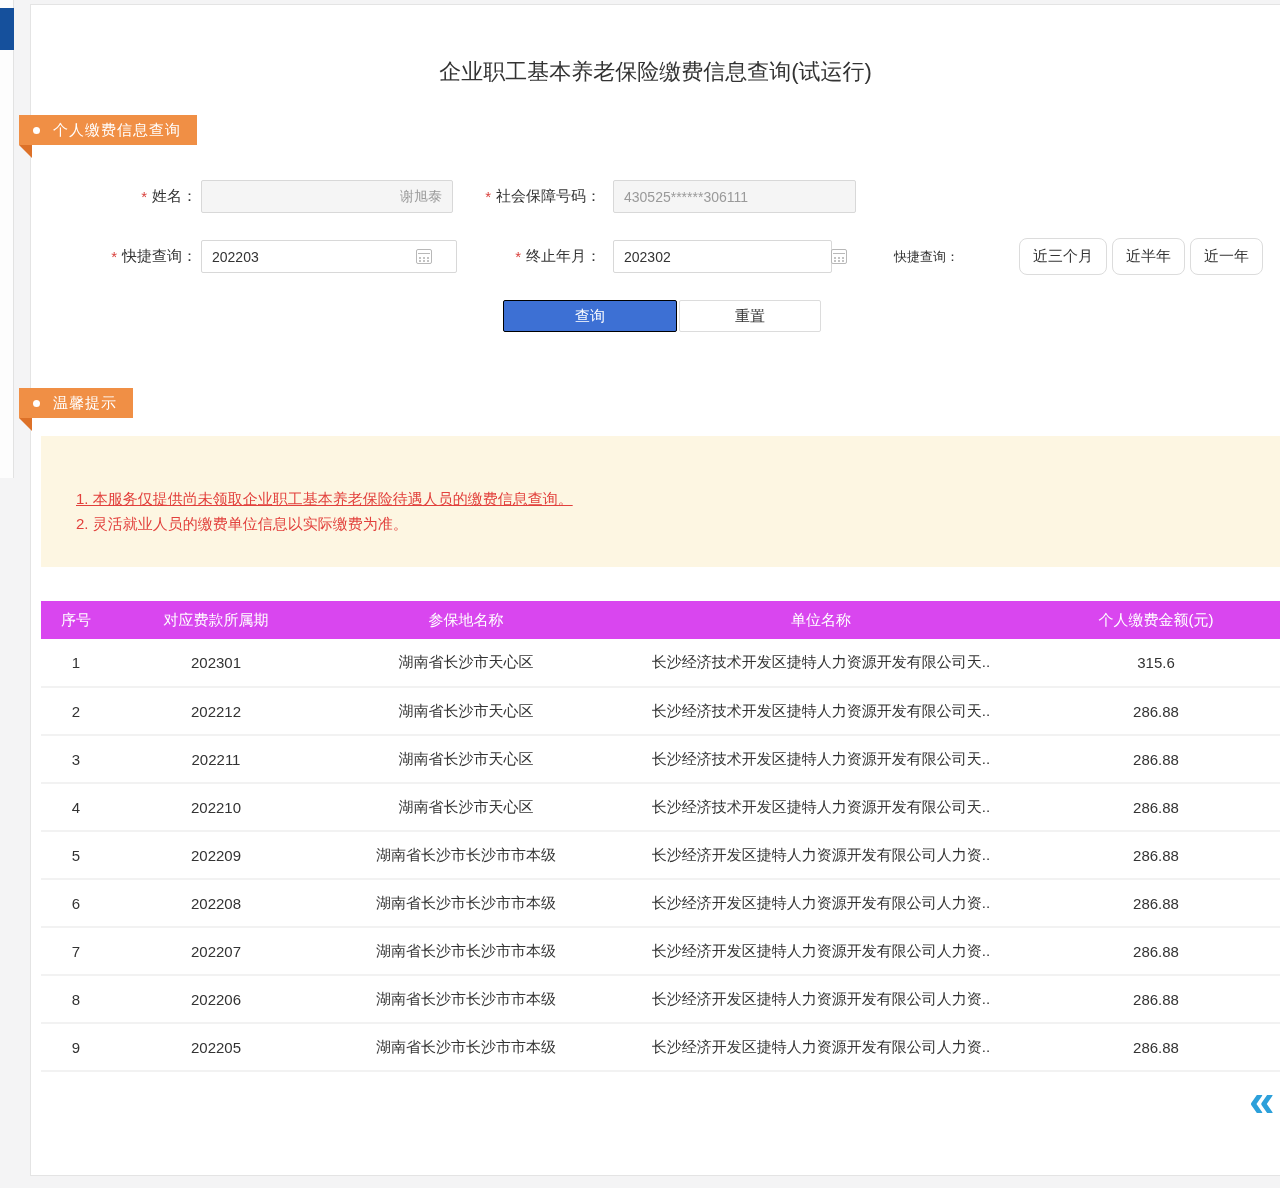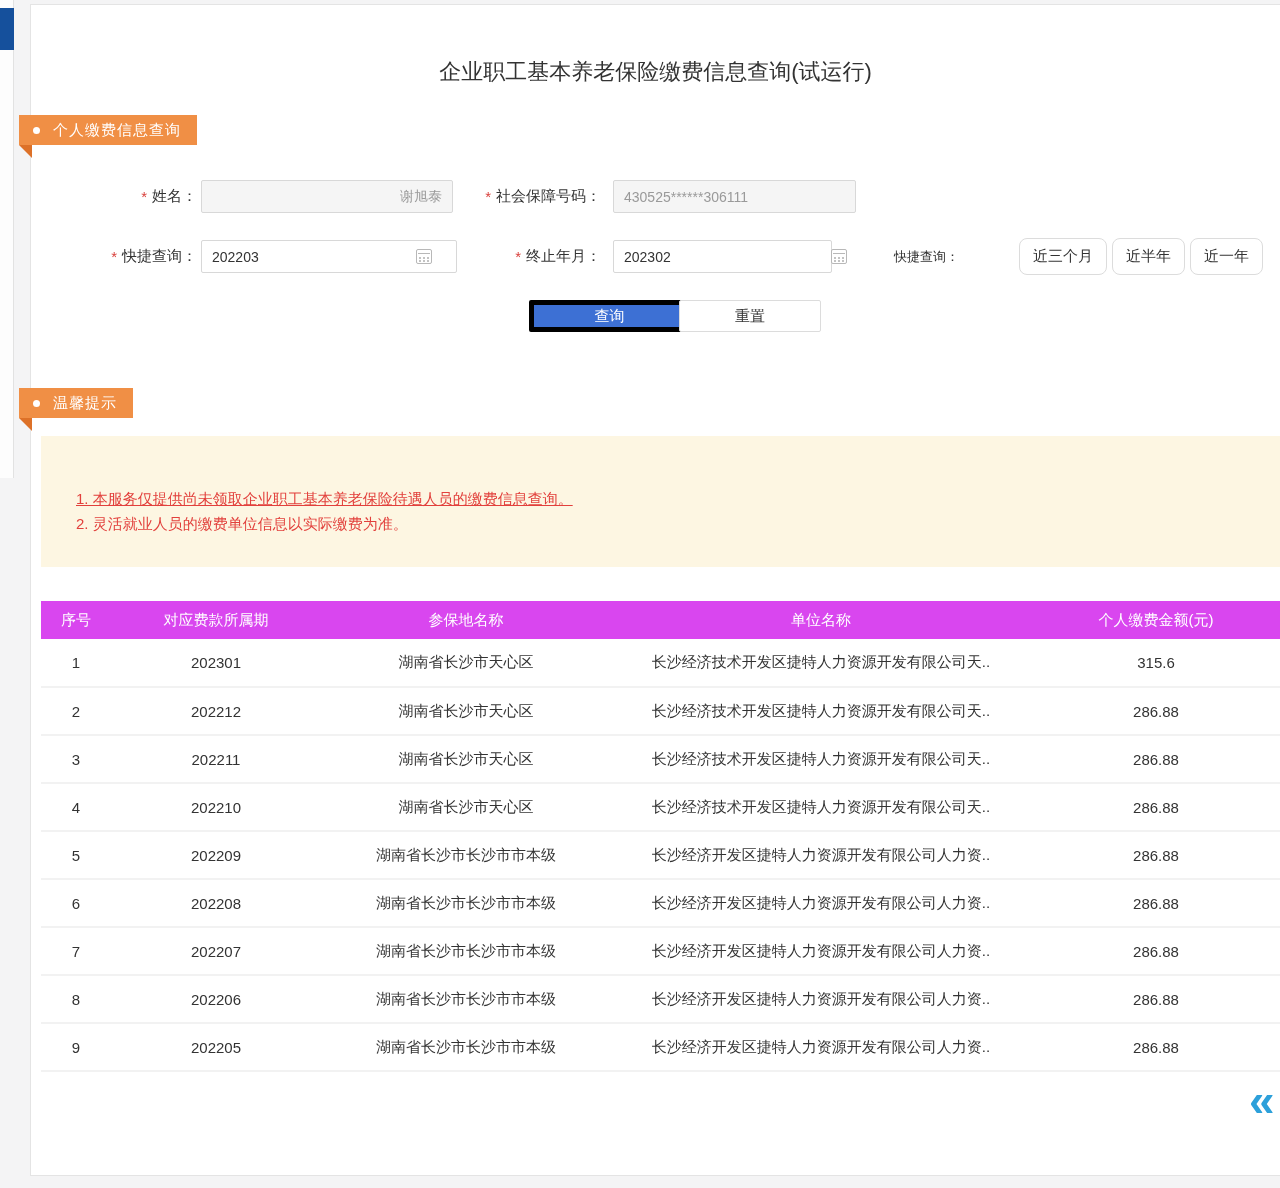--- a/index.html
+++ b/index.html
@@ -36,21 +36,21 @@
   .cal-icon::before { content:""; position:absolute; left:1px; right:1px; top:3px; border-top:1px solid #b8b8b8; }
   .cal-icon::after { content:""; position:absolute; left:2px; top:7px; width:2px; height:2px; background:#c3c3c3;
                      box-shadow:4px 0 #c3c3c3, 8px 0 #c3c3c3, 0 3px #c3c3c3, 4px 3px #c3c3c3, 8px 3px #c3c3c3; }
 
   .quick-label { position:absolute; left:828px; top:233px; width:100px; height:37px; display:flex; align-items:center; justify-content:flex-end; font-size:13px; }
   .quick-group { position:absolute; left:988px; top:233px; height:37px; display:flex; gap:5px; }
   .quick-btn { height:37px; padding:0 13px; background:#fff; border:1px solid #dcdcdc; border-radius:8px;
                font-size:15px; color:#333; cursor:pointer; font-family:"Liberation Sans", sans-serif; }
 
   .btn { position:absolute; height:32px; border-radius:2px; font-size:15px; cursor:pointer; font-family:"Liberation Sans", sans-serif; }
-  .btn-primary { left:498px; top:295px; width:161px; background:#3d70d4; border:5px solid #000000; color:#fff; }
+  .btn-primary { left:472px; top:295px; width:174px; background:#3d70d4; border:1px solid #000000; color:#fff; }
   .btn-plain   { left:648px; top:295px; width:142px; background:#fff; border:1px solid #dcdcdc; color:#333; }
 
   
   .notice { position:absolute; left:10px; top:431px; width:1240px; height:131px; background:#fdf6e2; }
   .notice-line { margin-left:35px; font-size:15px; line-height:25px; color:#e2403c; }
   .notice-line.first { margin-top:50px;text-decoration:underline; }
 
   
   .result-table { position:absolute; left:10px; top:596px; width:1240px; border-collapse:collapse; table-layout:fixed; }
   .result-table th { background:#d946ef; color:#fff; font-weight:normal; font-size:15px; height:38px; }

